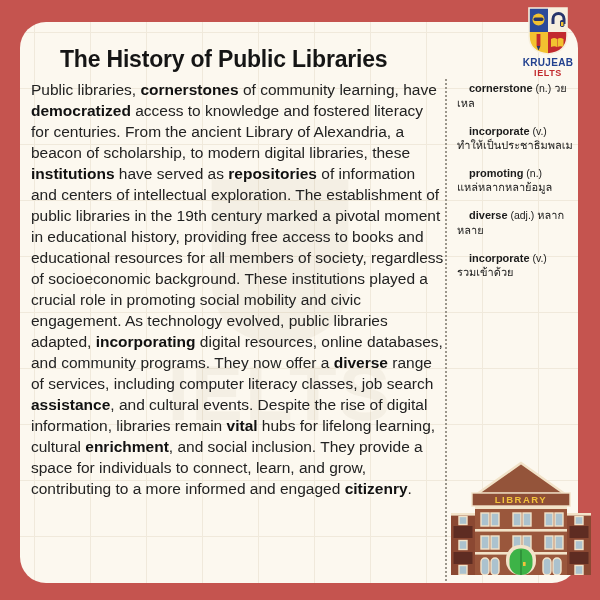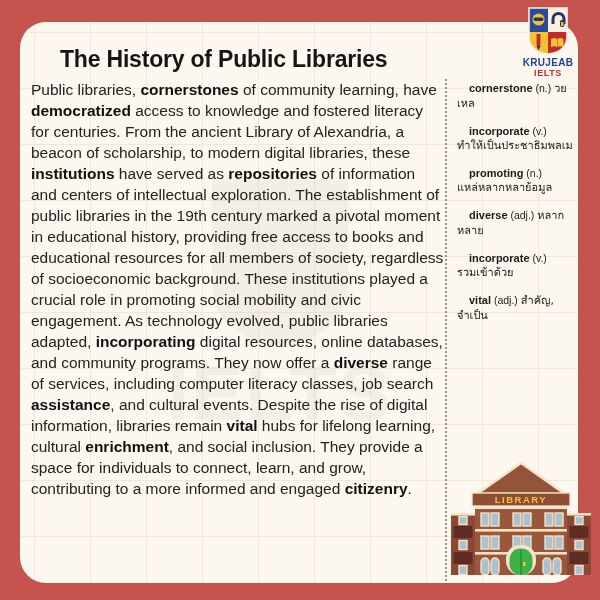--- a/index.html
+++ b/index.html
@@ -88,21 +88,20 @@
     <div class="article"><span>Public libraries, </span><strong>cornerstones</strong><span> of community learning, have </span><strong>democratized</strong><span> access to knowledge and fostered literacy for centuries. From the ancient Library of Alexandria, a beacon of scholarship, to modern digital libraries, these </span><strong>institutions</strong><span> have served as </span><strong>repositories</strong><span> of information and centers of intellectual exploration. The establishment of public libraries in the 19th century marked a pivotal moment in educational history, providing free access to books and educational resources for all members of society, regardless of socioeconomic background. These institutions played a crucial role in promoting social mobility and civic engagement. As technology evolved, public libraries adapted, </span><strong>incorporating</strong><span> digital resources, online databases, and community programs. They now offer a </span><strong>diverse</strong><span> range of services, including computer literacy classes, job search </span><strong>assistance</strong><span>, and cultural events. Despite the rise of digital information, libraries remain </span><strong>vital</strong><span> hubs for lifelong learning, cultural </span><strong>enrichment</strong><span>, and social inclusion. They provide a space for individuals to connect, learn, and grow, contributing to a more informed and engaged </span><strong>citizenry</strong><span>.</span></div>
 
     <div class="vsep"></div>
 
     <div class="vocab">
         <div class="vocab-entry"><span class="vw">cornerstone</span><span class="vp"> (n.) </span><span class="vt">วยเหล</span></div>
         <div class="vocab-entry"><span class="vw">incorporate</span><span class="vp"> (v.) </span><br><span class="vt">ทำให้เป็นประชาธิมพลเม</span></div>
         <div class="vocab-entry"><span class="vw">promoting</span><span class="vp"> (n.) </span><br><span class="vt">แหล่หลากหลาย้อมูล</span></div>
         <div class="vocab-entry"><span class="vw">diverse</span><span class="vp"> (adj.) </span><span class="vt">หลากหลาย</span></div>
         <div class="vocab-entry"><span class="vw">incorporate</span><span class="vp"> (v.) </span><br><span class="vt">รวมเข้าด้วย</span></div>
-        <div class="vocab-entry"><span class="vw">vital</span><span class="vp"> (adj.) </span><span class="vt">สำคัญ, จำเป็น</span></div>
       </div>
 
   </div>
 
   <div class="logo">
     <svg width="44" height="50" viewBox="0 0 44 50">
       <defs>
         <clipPath id="shieldClip">
           <path d="M3,2 h38 v28 q0,16 -19,18 q-19,-2 -19,-18 Z"></path>
         </clipPath>

